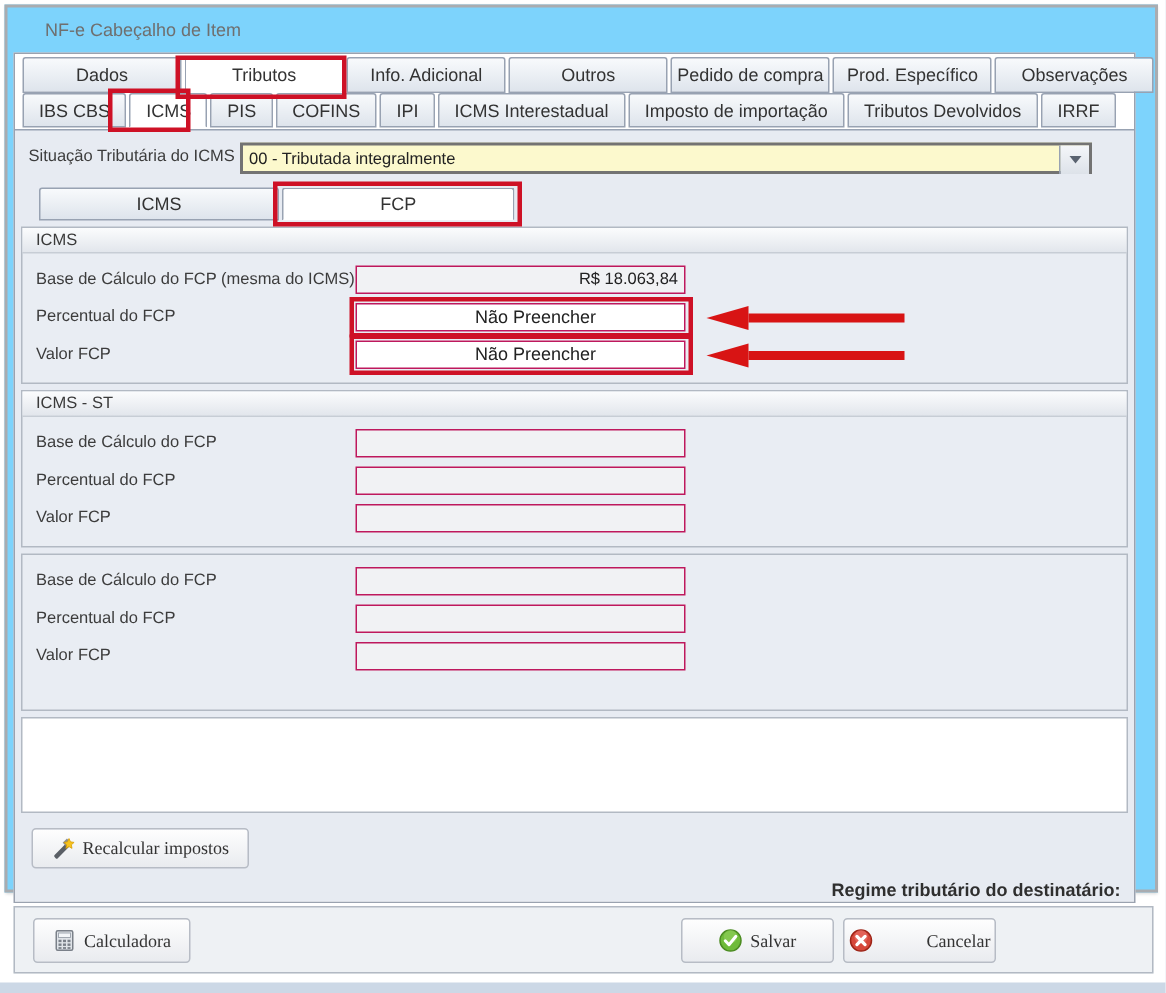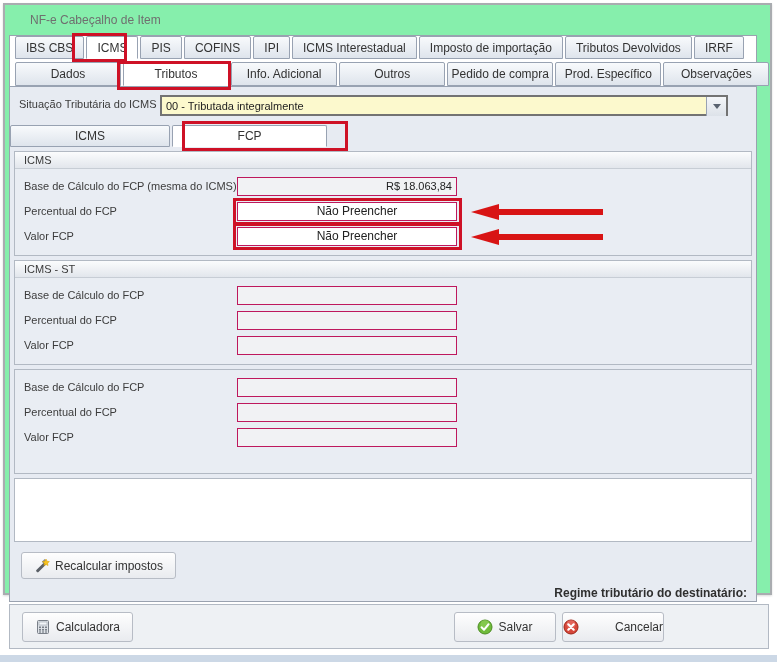--- a/index.html
+++ b/index.html
@@ -7,21 +7,21 @@
   body {
     font-family:"Liberation Sans", sans-serif;
     background:#ffffff;
     position:relative;
     overflow:hidden;
     font-size:11px;
     color:#333;
   }
   #window {
     position:absolute; left:3px; top:3px; width:769px; height:592px;
-    background:#86efac;
+    background:#7dd3fc;
     border:2px solid #a9acb0;
     box-shadow:0 1px 2px rgba(0,0,0,.15);
   }
   #window-title {
     position:absolute; left:25px; top:8px;
     font-size:12px; color:#6f6f6f;
   }
   
   #main-panel {
     position:absolute; left:4px; top:30px; width:748px; height:567px;
@@ -67,21 +67,21 @@
     background:linear-gradient(#f4f6f9,#dde2e9);
     border-left:1px solid #98a2b2;
     display:flex; align-items:center; justify-content:center;
   }
   .tri-down {
     width:0; height:0;
     border-left:4px solid transparent; border-right:4px solid transparent;
     border-top:5px solid #5a6370;
   }
   
-  #subtab-row { position:relative; height:22px; white-space:nowrap; }
+  #subtab-row { position:relative; height:22px; padding-left:16px; white-space:nowrap; }
   .subtab {
     display:inline-block; vertical-align:top; text-align:center;
     height:22px; line-height:21px; font-size:12px;
     background:linear-gradient(#f8fafc,#dee4ec);
     border:1px solid #98a2b2;
     border-radius:2px 2px 0 0;
     margin-right:-1px;
   }
   #subtab-icms { width:160px; }
   #subtab-fcp  { width:155px; background:#ffffff; border-bottom-color:#ffffff; position:relative; z-index:2; }
@@ -124,21 +124,21 @@
   
   #white-area {
     margin:0 4px; height:64px; background:#ffffff; border:1px solid #b2b9c3;
   }
   
   #recalc-strip { position:relative; height:47px; }
   .btn {
     display:inline-flex; align-items:center; gap:5px;
     background:linear-gradient(#fefefe,#e9ebef);
     border:1px solid #b7bcc5; border-radius:3px;
-    font-family:Liberation Sans, sans-serif;
+    font-family:Liberation Serif, serif;
     font-size:12px; color:#333; padding:4px 12px; cursor:default;
   }
   #recalc-btn { position:absolute; left:11px; top:10px; height:27px; }
   #regime-label {
     position:absolute; right:9px; top:16px;
     font-weight:bold; font-size:12px; color:#2f2f2f;margin-top:28px;
   }
   
   #footer {
     position:absolute; left:4px; top:599px; width:760px; height:45px;
@@ -153,43 +153,43 @@
   }
   .icon16 { width:16px; height:16px; flex:0 0 auto; }
 </style>
 </head>
 <body>
 
 <div id="window">
   <div id="window-title">NF-e Cabeçalho de Item</div>
 
   <div id="main-panel">
+
+    <div class="tabrow" id="tabrow1">
+      <div class="tab">Dados</div>
+      <div class="tab sel">Tributos</div>
+      <div class="tab">Info. Adicional</div>
+      <div class="tab">Outros</div>
+      <div class="tab">Pedido de compra</div>
+      <div class="tab">Prod. Específico</div>
+      <div class="tab">Observações</div>
+      <div class="anno-box" id="anno-tributos"></div>
+    </div>
 
     <div class="tabrow" id="tabrow2">
       <div class="tab">IBS CBS</div>
       <div class="tab sel">ICMS</div>
       <div class="tab">PIS</div>
       <div class="tab">COFINS</div>
       <div class="tab">IPI</div>
       <div class="tab">ICMS Interestadual</div>
       <div class="tab">Imposto de importação</div>
       <div class="tab">Tributos Devolvidos</div>
       <div class="tab">IRRF</div>
       <div class="anno-box" id="anno-icms"></div>
-    </div>
-
-    <div class="tabrow" id="tabrow1">
-      <div class="tab">Dados</div>
-      <div class="tab sel">Tributos</div>
-      <div class="tab">Info. Adicional</div>
-      <div class="tab">Outros</div>
-      <div class="tab">Pedido de compra</div>
-      <div class="tab">Prod. Específico</div>
-      <div class="tab">Observações</div>
-      <div class="anno-box" id="anno-tributos"></div>
     </div>
 
     <div id="content">
 
       <div id="cst-row">
         <span id="cst-label">Situação Tributária do ICMS</span>
         <span id="cst-combo">
           <span id="cst-value">00 - Tributada integralmente</span>
           <span id="cst-combo-btn">
               <span class="tri-down"></span>

